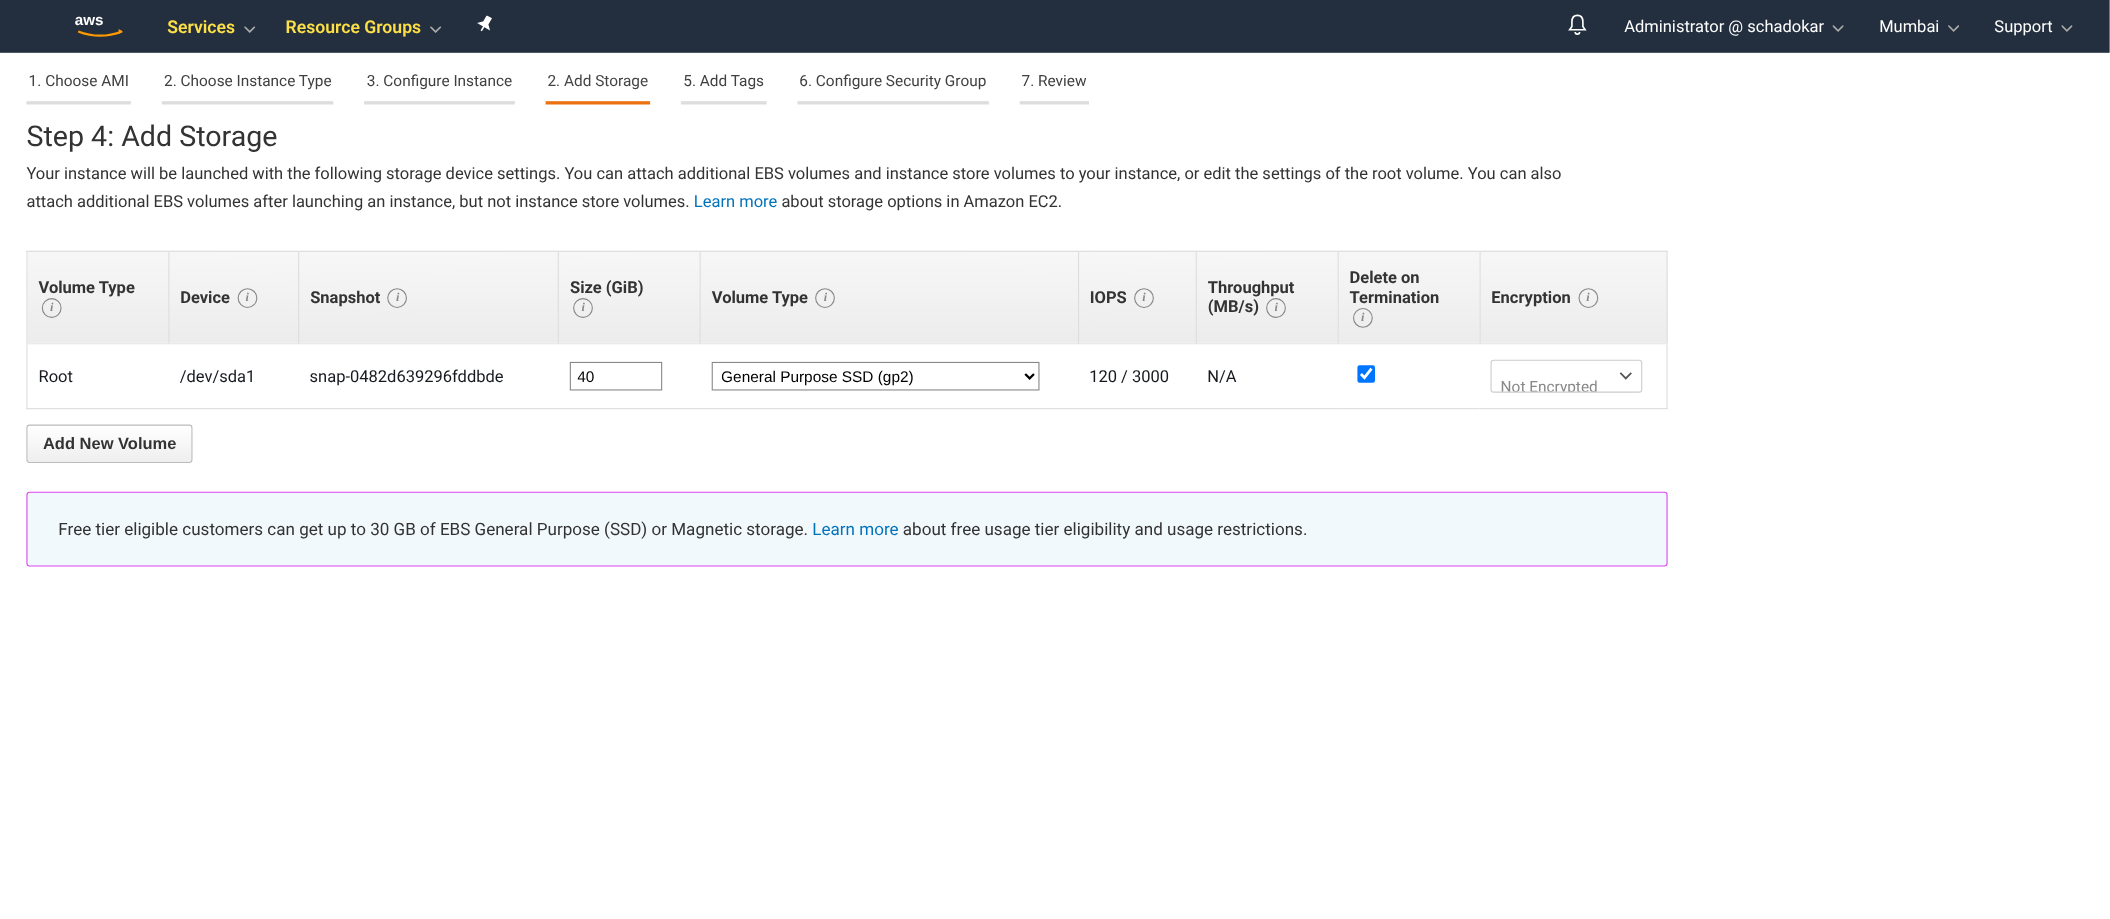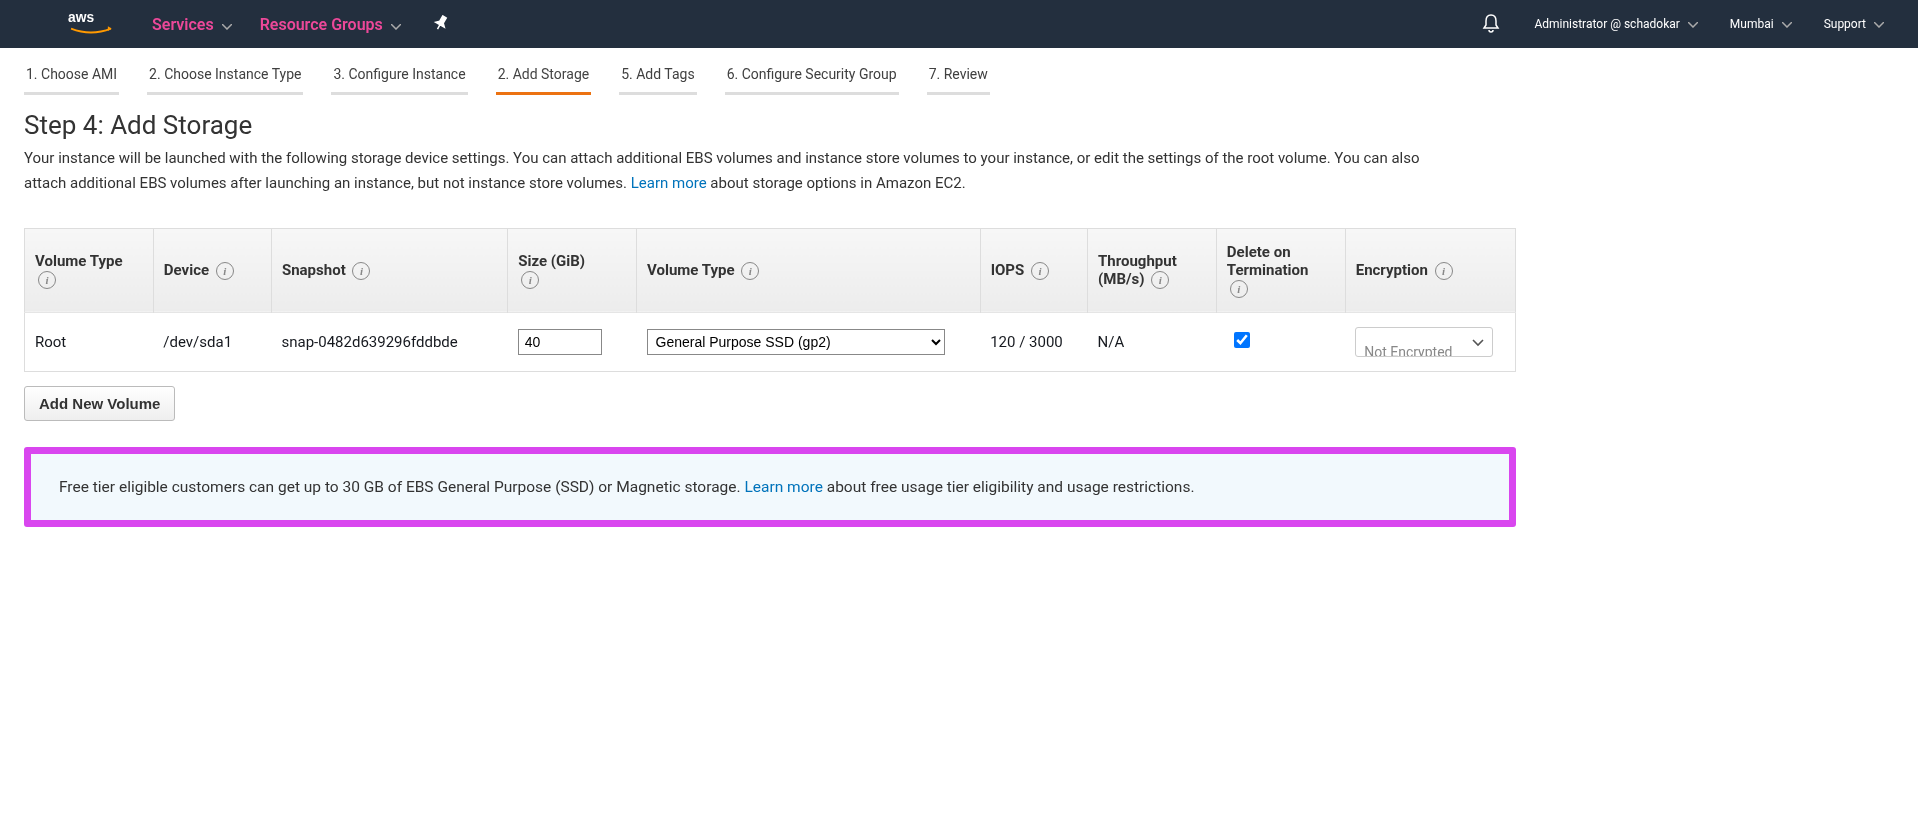--- a/index.html
+++ b/index.html
@@ -1,26 +1,26 @@
 <!DOCTYPE html>
 <html><head>
   <meta charset="utf-8">
   <style>
     * { margin: 0; padding: 0; box-sizing: border-box; }
     body { font-family: "Amazon Ember", "Helvetica Neue", Roboto, Arial, sans-serif; font-size: 14px; color: #16191f; }
     
     .topbar { background: #232f3e; height: 48px; display: flex; align-items: center; padding: 0 18px; color: #fff; }
     .aws-logo { margin-right: 24px; margin-left: 50px; }
     .aws-logo svg { display: block; }
-    .top-nav-item { display: flex; color: #ec4899; padding: 0 14px; cursor: pointer; font-size: 16px; font-weight: 600; }
+    .top-nav-item { display: flex; color: #fde047; padding: 0 14px; cursor: pointer; font-size: 16px; font-weight: 600; }
     .caret { margin-left: 8px; }
     .pin-icon { margin-left: 8px; color: #fff; }
     .spacer { flex: 1; }
     .bell { margin-right: 18px; }
-    .top-right-item { display: flex; align-items: center; padding: 0 16px; font-size: 12px; cursor: pointer; }
+    .top-right-item { display: flex; align-items: center; padding: 0 16px; font-size: 15px; cursor: pointer; }
     
     .wizard-tabs { display: flex; padding: 12px 24px 0 24px; gap: 28px; border-bottom: 1px solid transparent; }
     .wizard-tab { color: #404040; font-size: 14px; padding: 6px 2px 10px 2px; border-bottom: 3px solid #ddd; cursor: pointer; }
     .wizard-tab.active { color: #444; font-weight: 400; border-bottom: 3px solid #ec7211; }
     
     .content-scroll { position: relative; height: calc(835px - 48px - 48px); overflow-y: scroll; }
     .content { padding: 6px 24px 18px 24px; max-width: 1540px; }
     h1 { font-size: 26px; font-weight: 400; color: #333; margin: 8px 0 6px; }
     .lead { font-size: 15px; line-height: 1.65; color: #333; max-width: 1400px; }
     .lead a { color: #0073bb; text-decoration: none; }
@@ -32,21 +32,21 @@
     .info-icon { display:inline-flex; width:18px; height:18px; border:1.5px solid #888; border-radius:50%; align-items:center; justify-content:center; font-size:11px; font-weight:600; color:#888; font-style: italic; font-family: serif; margin-left:3px; vertical-align:middle; }
     
     .size-input { width: 84px; height: 26px; border: 1px solid #888; padding: 2px 6px; font-size: 14px; }
     .vol-select { width: 298px; height: 26px; border: 1px solid #888; background: #fff; font-size: 14px; padding: 0 4px; appearance: auto; }
     .checkbox { width: 16px; height: 16px; }
     .enc-select { width: 138px; height: 30px; border: 1px solid #ccc; border-radius: 3px; background: #fff; padding: 0 24px 0 8px; font-size: 14px; color:#888; position:relative; display:flex; align-items:center; overflow: hidden; }
     .enc-select .caret2 { position:absolute; right:8px; top:50%; transform:translateY(-50%); }
     
     .add-btn { margin-top: 14px; padding: 8px 14px; border: 1px solid #bbb; border-radius: 3px; background: linear-gradient(#fff,#eee); font-size: 15px; font-weight: 700; color: #333; cursor: pointer; }
     
-    .notice { margin-top: 26px; border: 7px solid #d946ef; background: #f2f9fd; border-radius: 3px; padding: 20px 28px; font-size: 15.5px; line-height: 1.7; color: #333; }
+    .notice { margin-top: 26px; border: 1px solid #d946ef; background: #f2f9fd; border-radius: 3px; padding: 20px 28px; font-size: 15.5px; line-height: 1.7; color: #333; }
     .notice a { color:#0073bb; text-decoration:none; }
     
     .footer-bar { border-top: 1px solid #ddd; padding: 12px 24px; display:flex; justify-content:flex-end; gap:12px; align-items:center; }
     .btn { height: 36px; padding: 0 16px; border-radius: 3px; font-size: 15.5px; font-weight:700; cursor:pointer; display:inline-flex; align-items:center; }
     .btn-link { border:none; background:none; color:#0073bb; }
     .btn-default { border:1px solid #999; background: linear-gradient(#fff,#ededed); color:#333; }
     .btn-primary { border:1px solid #1461b4; background: linear-gradient(#3f8fdc,#1d6dc2); color:#fff; }
     
     ::-webkit-scrollbar { width: 16px; }
     ::-webkit-scrollbar-track { background: #f1f1f1; }

